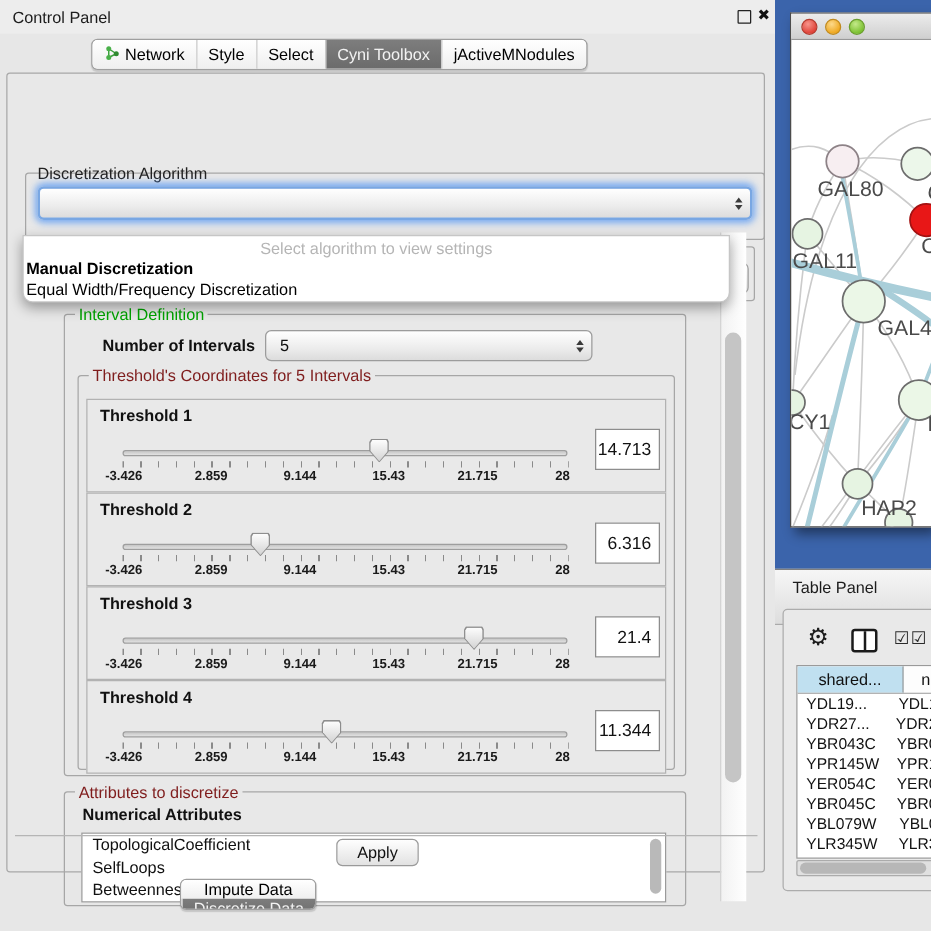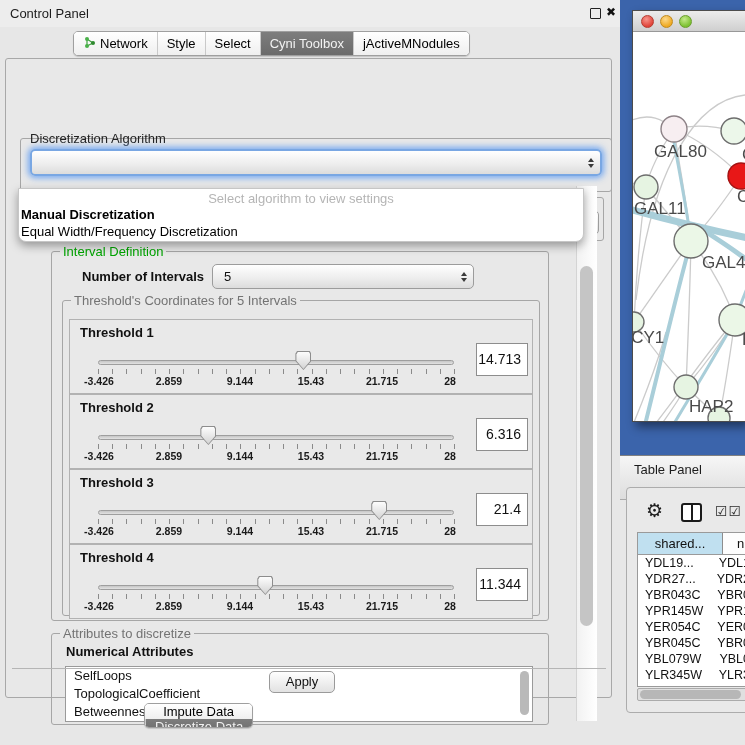--- a/index.html
+++ b/index.html
@@ -19,21 +19,21 @@
   .seg.active { background:linear-gradient(#7d7d7d,#6b6b6b); color:#f2f2f2; }
 
   #top-tabs { left:73px; top:31px; }
   #bottom-tabs { left:144px; top:703px;flex-direction:column; }
 
   #content-panel { left:5px; top:58px; width:607px; height:640px; border:1px solid #a8a8a8; border-radius:3px; background:#e8e8e8; }
 
   .group { border:1px solid #a6a6a6; border-radius:3px; }
   .group-title { position:absolute; top:-8px; left:8px; background:#e8e8e8; padding:0 3px; font-size:13px; white-space:nowrap; }
   .t-green { color:#00a400; }
-  .t-blue  { color:#737373; }
+  .t-blue  { color:#7f1d1d; }
 
   .combo { background:linear-gradient(#ffffff,#ececec 60%,#dcdcdc); border:1px solid #9c9c9c; border-radius:5px; font-size:13px; }
   .combo .val { position:absolute; left:11px; top:4px; white-space:nowrap; }
   .stepper { position:absolute; right:0; top:0; bottom:0; width:19px; display:flex; flex-direction:column; align-items:center; justify-content:center; gap:2px; }
   .tri-up  { width:0; height:0; border-left:3.5px solid transparent; border-right:3.5px solid transparent; border-bottom:4.5px solid #3a3a3a; }
   .tri-down{ width:0; height:0; border-left:3.5px solid transparent; border-right:3.5px solid transparent; border-top:4.5px solid #3a3a3a; }
 
   
   #algo-group { left:14px; top:79px; width:592px; height:54px; }
   #algo-title { left:24px; top:72px; font-size:13px; color:#222; background:transparent; }
@@ -260,22 +260,22 @@
         <span class="tick-lbl" style="left:380px">28</span>
         <div class="th-value">11.344</div>
       </div>
     </div>
   </div>
 
   <div class="abs group" id="attr-group">
     <div class="group-title t-blue">Attributes to discretize</div>
     <div class="abs" id="attr-subtitle">Numerical Attributes</div>
     <div class="abs" id="attr-list">
+      <div class="item">TopologicalCoefficient</div>
       <div class="item">SelfLoops</div>
-      <div class="item">TopologicalCoefficient</div>
       <div class="item">BetweennessCentrality</div>
       <div class="abs" id="attr-scroll-thumb"></div>
     </div>
   </div>
 
   <div class="abs" id="scroll-bottom-line"></div>
   <div class="abs" id="apply-btn">Apply</div>
 </div>
 
 <div class="abs segbar" id="bottom-tabs">

